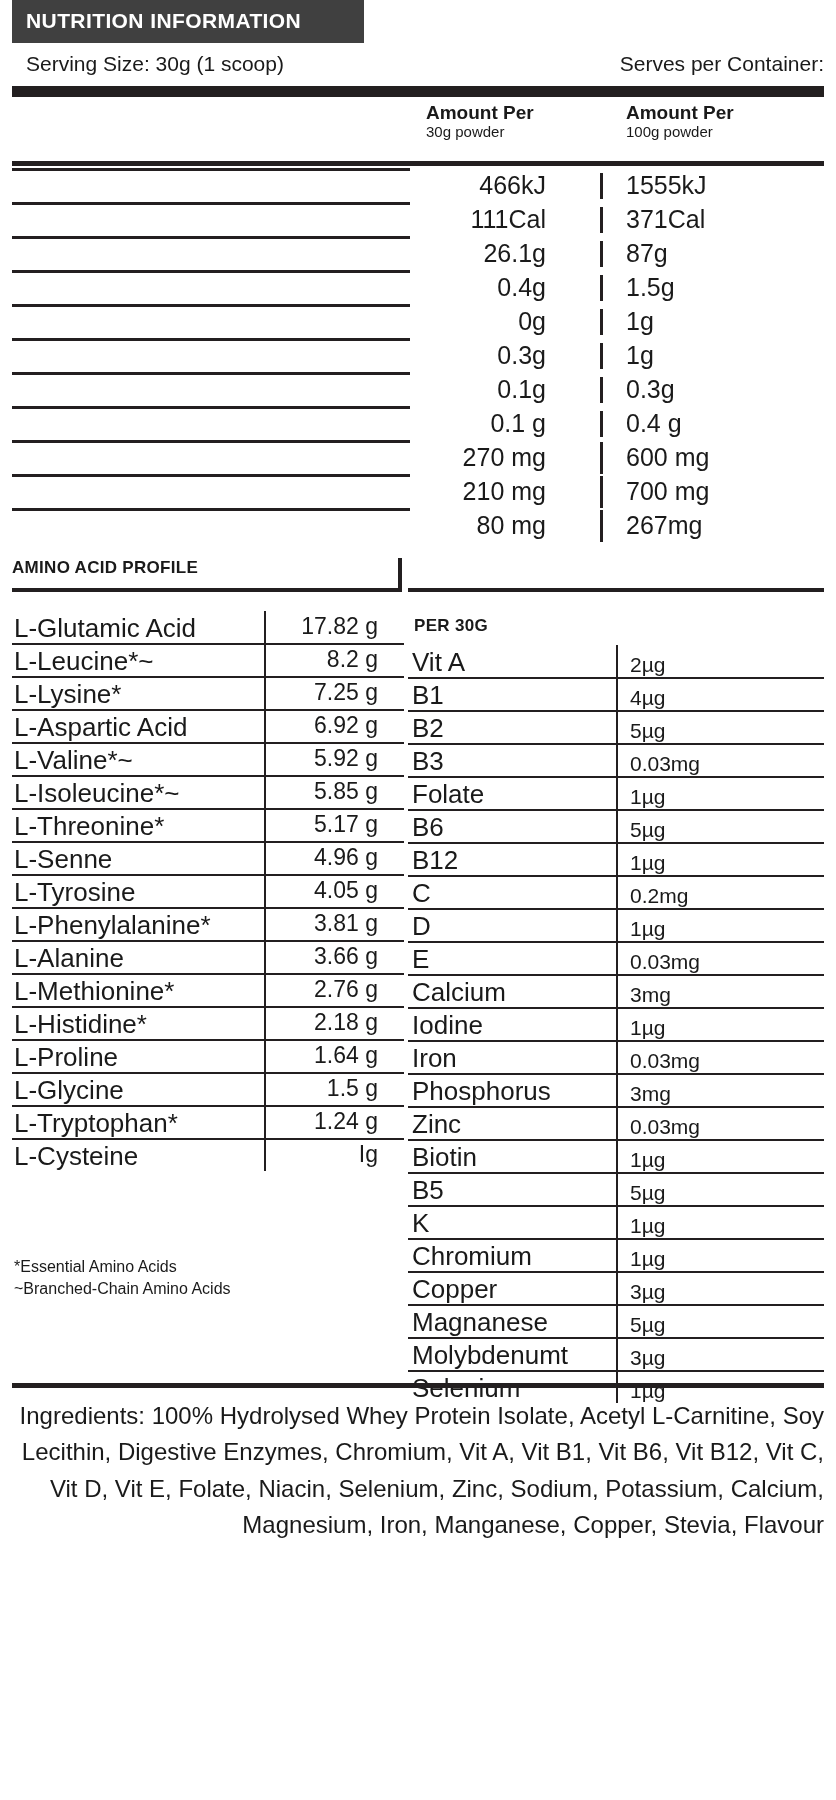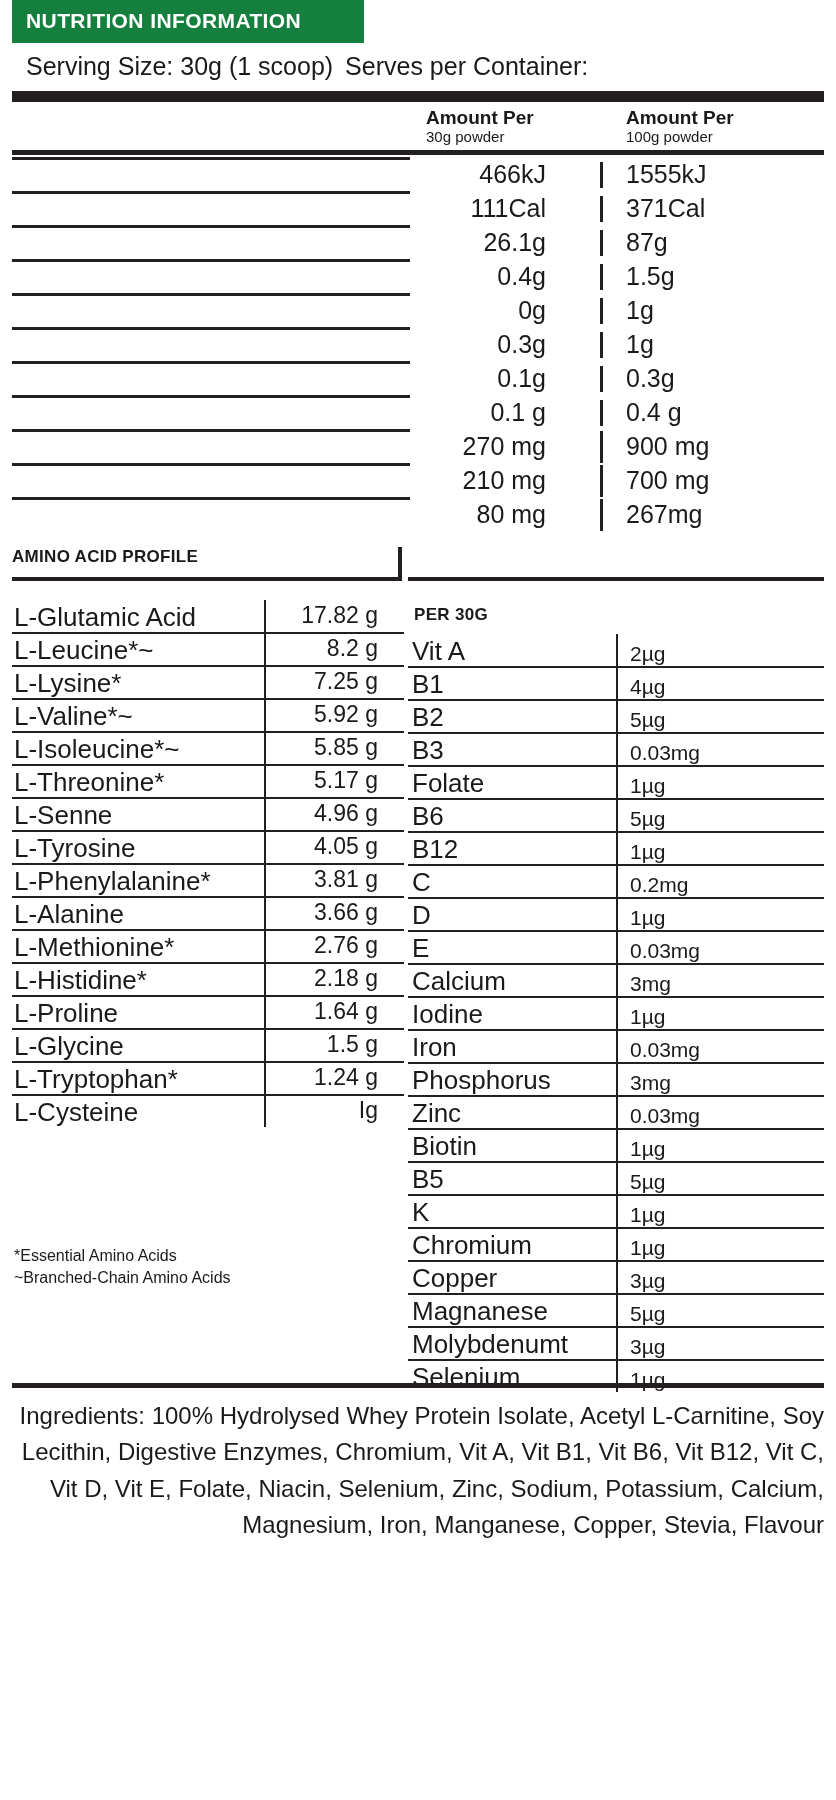--- a/index.html
+++ b/index.html
@@ -17,50 +17,51 @@
   }
   .panel {
     position: absolute;
     left: 12px;
     top: 0;
     width: 812px;
   }
 
   
   .title-bar {
-    background: #15803d;
+    background: #404040;
     color: #ffffff;
     font-size: 21px;
     font-weight: bold;
     letter-spacing: 0.4px;
     padding: 9px 14px 10px 14px;
     width: 352px;
   }
   .serving-row {
     display: flex;
     align-items: baseline;
-    font-size: 25px;
+    font-size: 21px;
     padding: 9px 0 6px 14px;
     white-space: nowrap;
+    justify-content: space-between;
   }
   .serving-row .sep { width: 12px; }
   .rule-thick {
     height: 11px;
     background: #231f20;
     margin-top: 4px;
   }
   .rule-thin {
     height: 5px;
     background: #231f20;
   }
 
   
   .amount-head {
     position: relative;
-    height: 48px;
+    height: 64px;
   }
   .amount-head .col {
     position: absolute;
     top: 6px;
     font-size: 19px;
     font-weight: bold;
     line-height: 1.08;
   }
   .amount-head .col .sub {
     font-size: 15px;
@@ -284,21 +285,21 @@
       <div class="nrow">
         <div class="label-rule"></div>
         <div class="divider short"></div>
         <div class="v1 num">0.1 g</div>
         <div class="v2">0.4 g</div>
       </div>
       <div class="nrow">
         <div class="label-rule"></div>
         <div class="divider"></div>
         <div class="v1 num">270 mg</div>
-        <div class="v2">900 mg</div>
+        <div class="v2">600 mg</div>
       </div>
       <div class="nrow">
         <div class="label-rule"></div>
         <div class="divider"></div>
         <div class="v1 num">210 mg</div>
         <div class="v2">700 mg</div>
       </div>
       <div class="nrow">
         <div class="label-rule"></div>
         <div class="divider"></div>
@@ -329,20 +330,26 @@
         </div>
         <div class="lrow">
           <div class="rule"></div>
           <div class="vdiv"></div>
           <div class="name">L-Lysine*</div>
           <div class="val">7.25 g</div>
         </div>
         <div class="lrow">
           <div class="rule"></div>
           <div class="vdiv"></div>
+          <div class="name">L-Aspartic Acid</div>
+          <div class="val">6.92 g</div>
+        </div>
+        <div class="lrow">
+          <div class="rule"></div>
+          <div class="vdiv"></div>
           <div class="name">L-Valine*~</div>
           <div class="val">5.92 g</div>
         </div>
         <div class="lrow">
           <div class="rule"></div>
           <div class="vdiv"></div>
           <div class="name">L-Isoleucine*~</div>
           <div class="val">5.85 g</div>
         </div>
         <div class="lrow">

